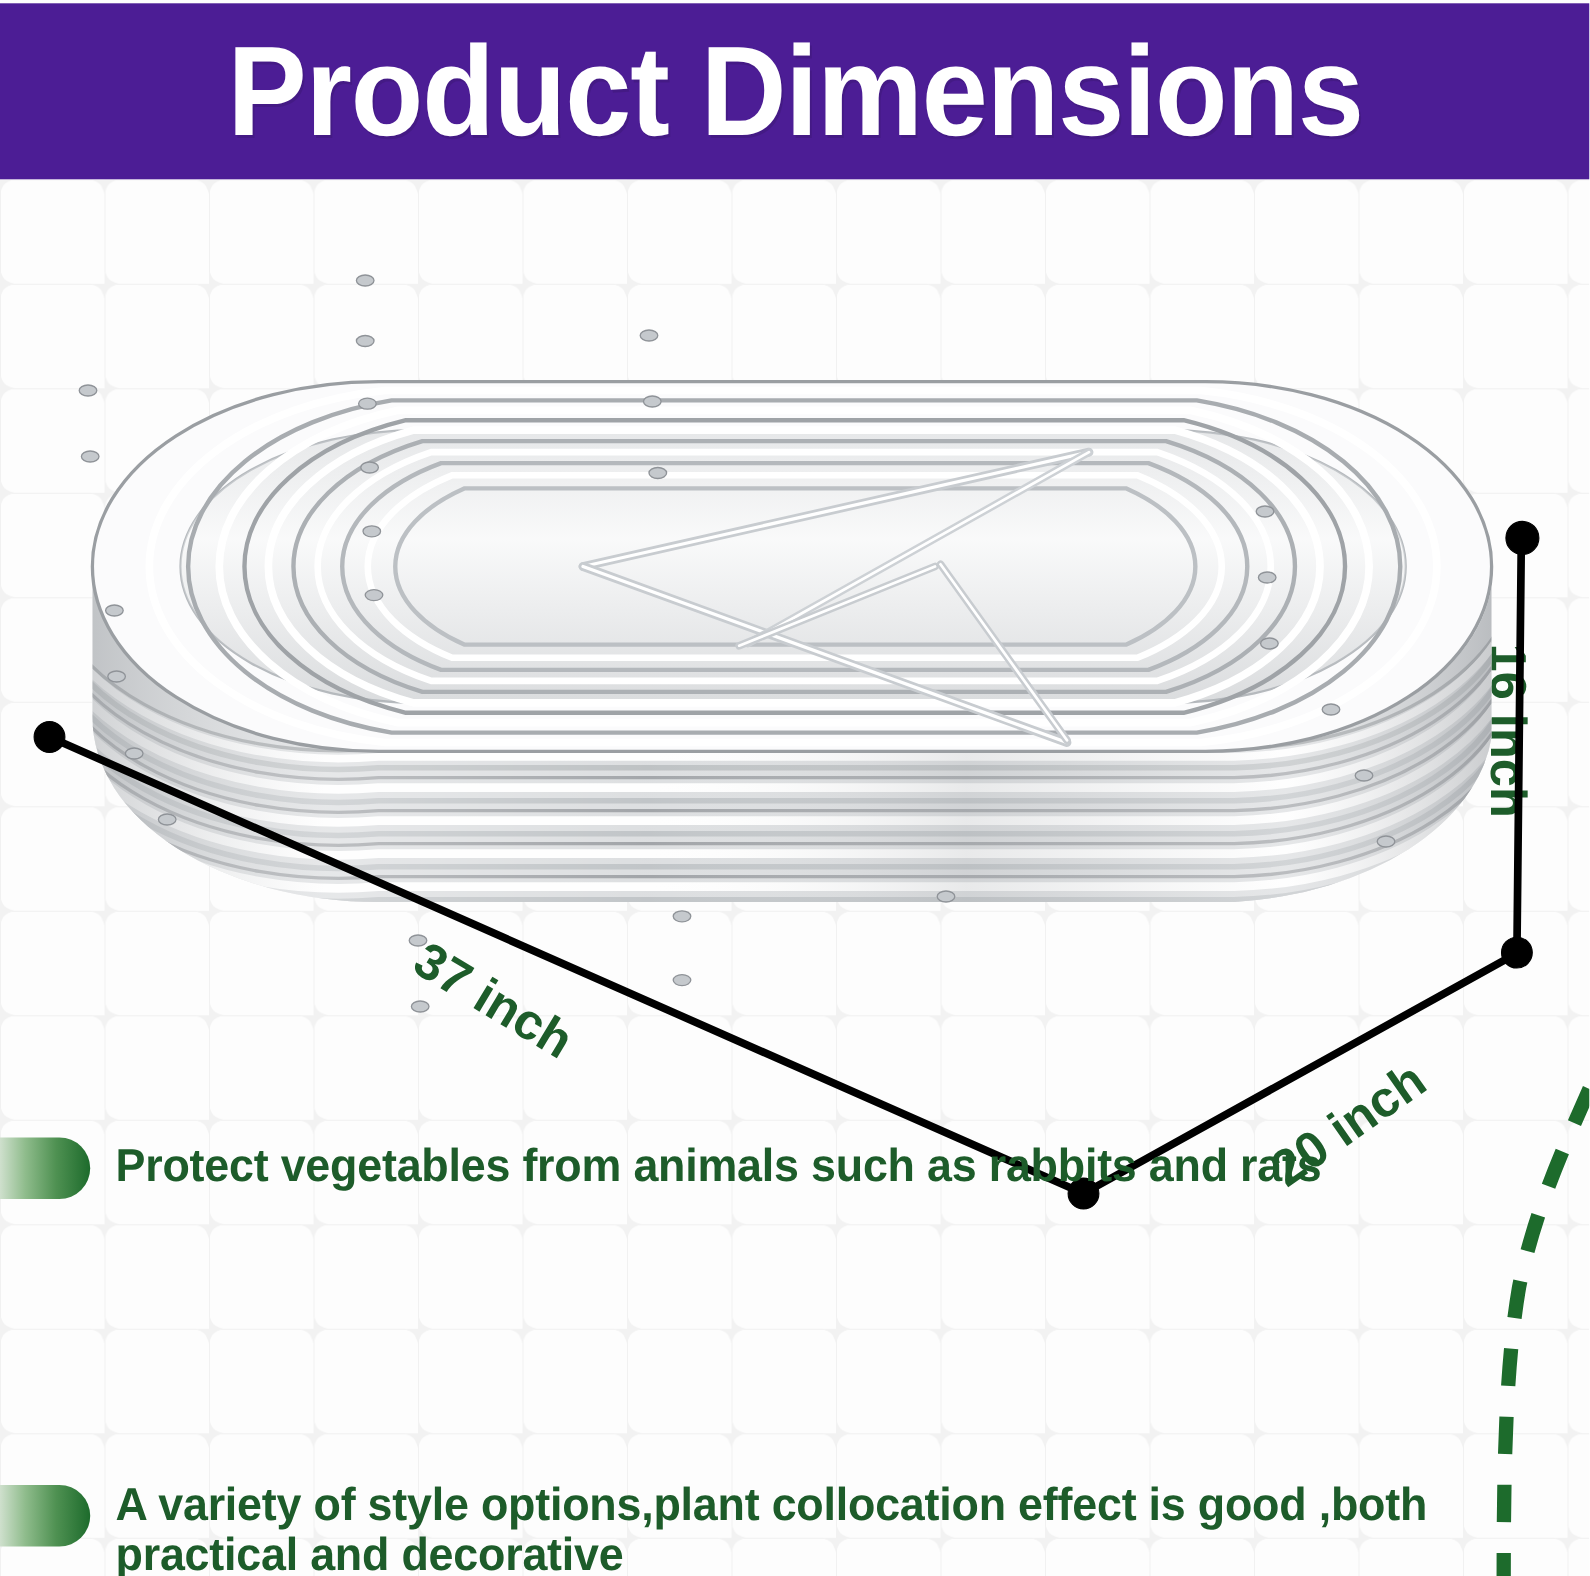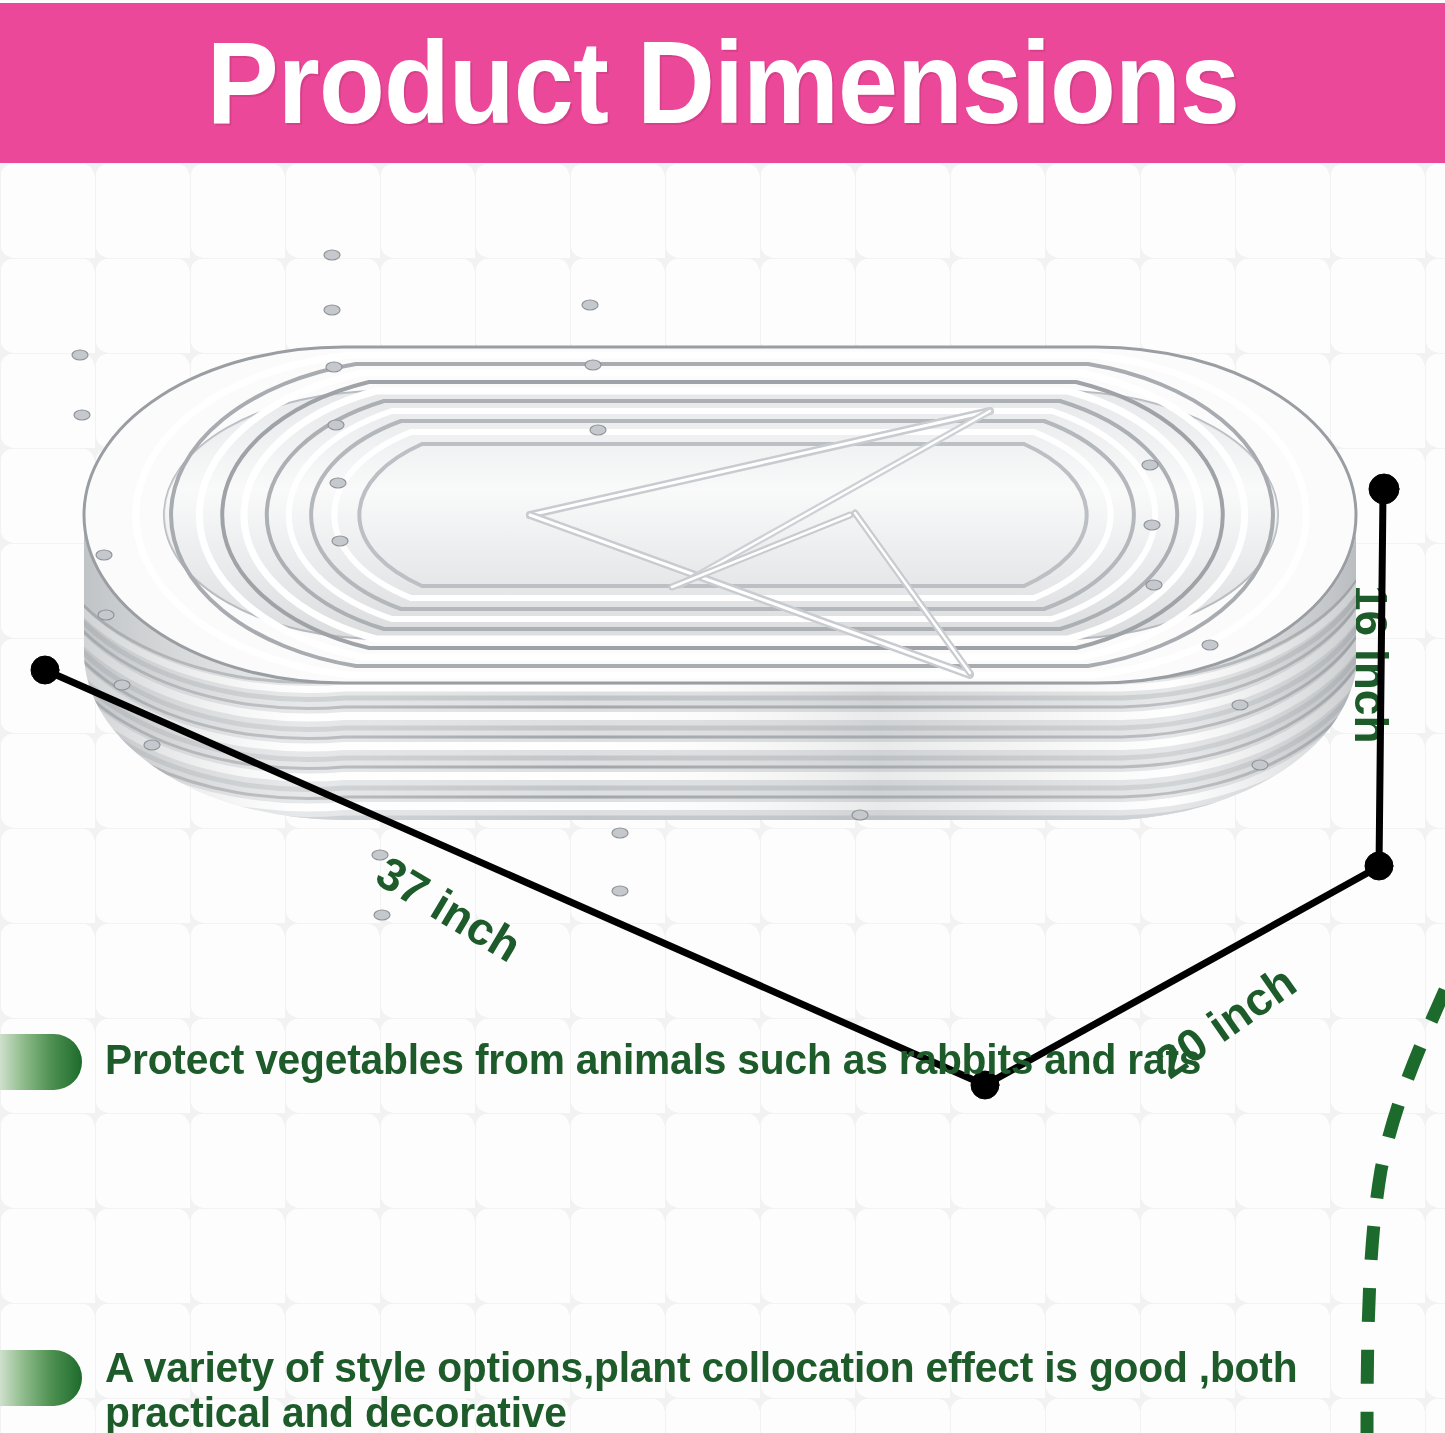--- a/index.html
+++ b/index.html
@@ -11,21 +11,21 @@
 
   
   #bg-pattern{
     position:absolute;left:0;top:163px;width:1445px;height:1270px;
     z-index:0;pointer-events:none;
   }
 
   
   #header-banner{
     position:absolute;left:0;top:3px;width:1445px;height:160px;
-    background:#ec4899;z-index:5;
+    background:#4c1d95;z-index:5;
     display:flex;align-items:center;justify-content:center;
   }
   #header-title{
     color:#ffffff;
     font-size:116px;
     font-weight:bold;
     letter-spacing:-1px;
     line-height:1;
     transform:scaleX(0.93);
     text-shadow:2px 2px 0 rgba(0,0,0,.10);

